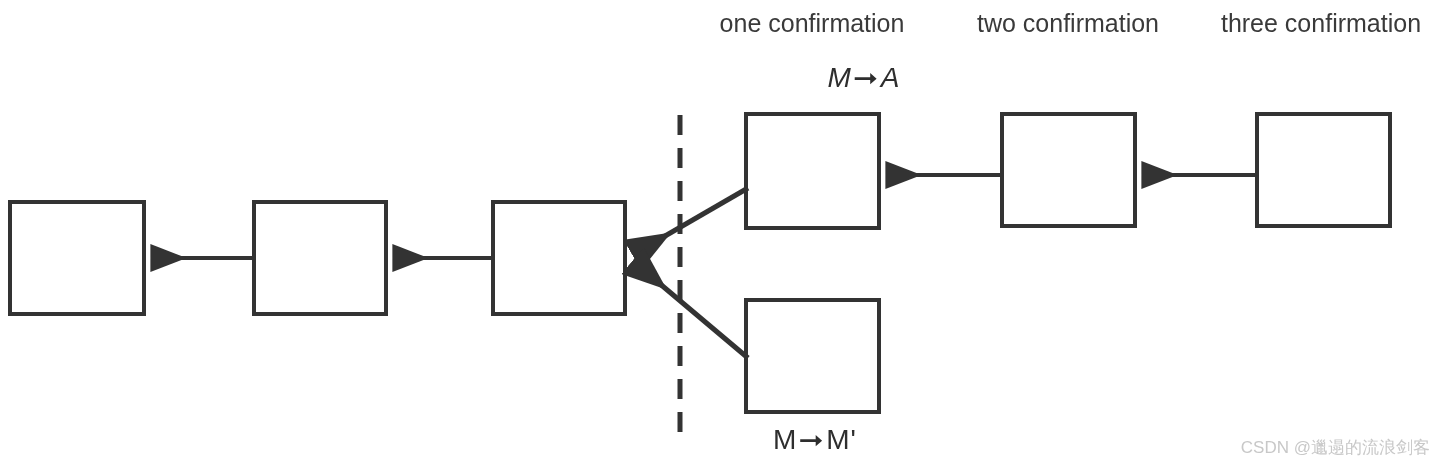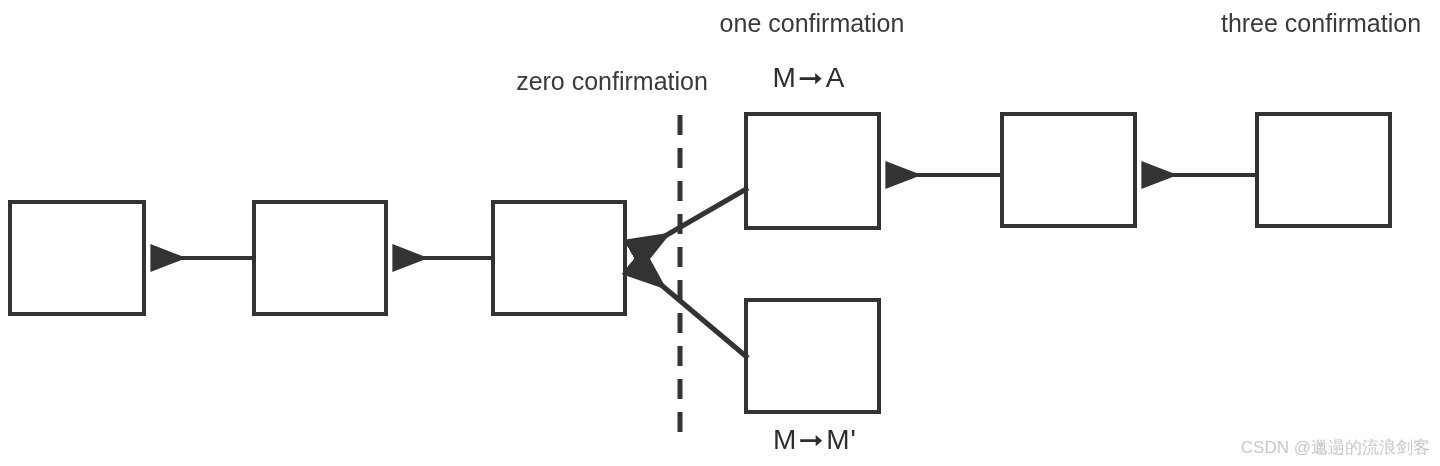--- a/index.html
+++ b/index.html
@@ -86,28 +86,28 @@
 
     <line x1="254" y1="258" x2="152" y2="258" stroke="#333333" stroke-width="4" marker-end="url(#arrowhead)"></line>
     <line x1="493" y1="258" x2="394" y2="258" stroke="#333333" stroke-width="4" marker-end="url(#arrowhead)"></line>
     <line x1="1002" y1="175" x2="887" y2="175" stroke="#333333" stroke-width="4" marker-end="url(#arrowhead)"></line>
     <line x1="1257" y1="175" x2="1143" y2="175" stroke="#333333" stroke-width="4" marker-end="url(#arrowhead)"></line>
 
     <line x1="748" y1="188" x2="634" y2="254" stroke="#333333" stroke-width="5" marker-end="url(#arrowhead)"></line>
     <line x1="748" y1="358" x2="634" y2="262" stroke="#333333" stroke-width="5" marker-end="url(#arrowhead)"></line>
   </svg>
 
-  <div class="lbl lbl-center" style="left:612px; top:66px;">zero confirmation</div>
 
   <div class="lbl lbl-center" style="left:812px; top:8px;">one confirmation</div>
 
+  <div class="lbl lbl-center" style="left:1068px; top:8px;">two confirmation</div>
 
   <div class="lbl lbl-center" style="left:1321px; top:8px;text-align:center;">three confirmation</div>
 
-  <div class="tx-lbl" style="left:809px; top:62px;">
+  <div class="tx-lbl" style="left:864px; top:62px;font-style:italic;">
     <span>M</span><span class="arrowglyph">➞</span><span>A</span>
   </div>
 
   <div class="tx-lbl" style="left:815px; top:424px;text-align:center;">
     <span>M</span><span class="arrowglyph">➞</span><span>M'</span>
   </div>
 
   <div id="watermark">CSDN @邋遢的流浪剑客</div>
 
 </div>

